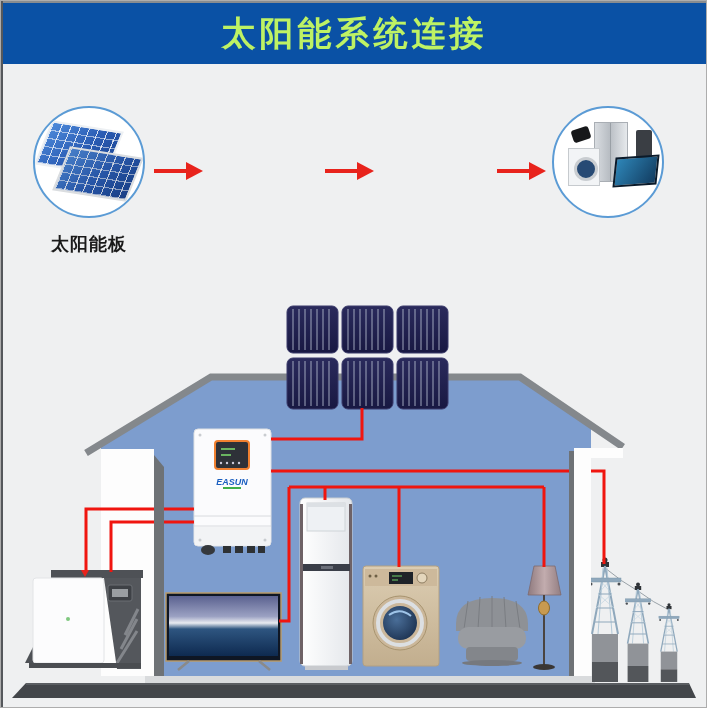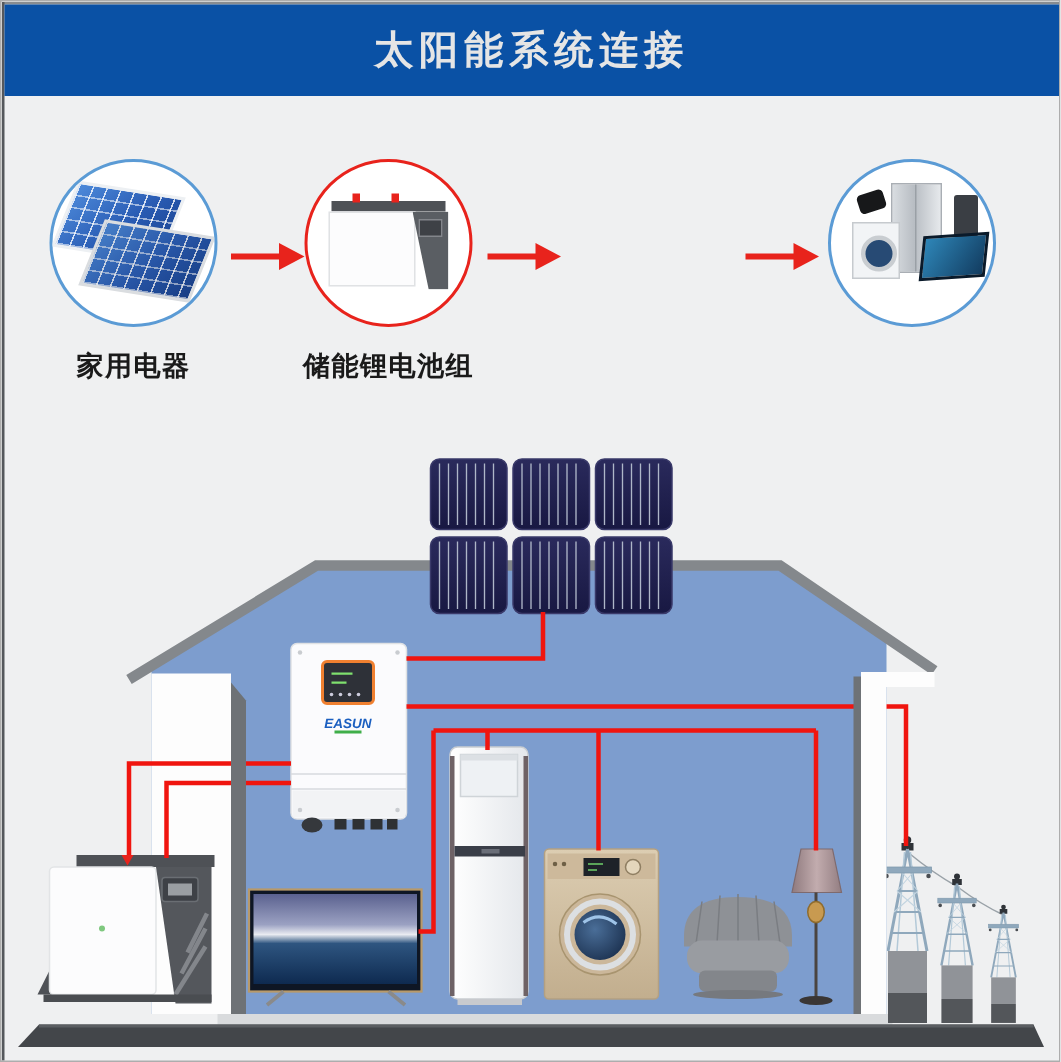--- a/index.html
+++ b/index.html
@@ -3,21 +3,21 @@
 <meta charset="utf-8">
 <style>
   html,body{margin:0;padding:0;}
   body{width:707px;height:708px;font-family:"Liberation Sans","DejaVu Sans",sans-serif;}
   #stage{position:relative;width:705px;height:706px;background:#EFF0F1;overflow:hidden;
          border:1px solid #ADADAD;
          box-shadow:inset 2px 0 0 #55585C, inset 0 2px 0 #888C90;}
   
   .header{position:absolute;left:2px;top:2px;width:703px;height:61px;background:#0A51A5;
           display:flex;align-items:center;justify-content:center;}
-  .header h1{margin:0;color:#e5e5e5;font-size:26px;font-weight:bold;letter-spacing:4px;}
+  .header h1{margin:0;color:#bef264;font-size:34px;font-weight:bold;letter-spacing:4px;}
   
   .flow{position:absolute;left:0;top:63px;width:707px;height:215px;}
   .step{position:absolute;width:120px;text-align:center;}
   .circle{width:112px;height:112px;border-radius:50%;background:#FFFFFF;margin:0 auto;
           position:relative;overflow:hidden;box-sizing:border-box;}
   .ring-blue{border:2px solid #5B9BD5;}
   .ring-red{border:2px solid #E8231C;}
   .step-label{margin-top:14px;font-size:18px;font-weight:bold;color:#1A1A1A;letter-spacing:1px;}
   .arrow{position:absolute;top:98px;width:50px;height:18px;}
   .arrow .shaft{position:absolute;left:0;top:7px;width:34px;height:4px;background:#E8231C;}
@@ -77,41 +77,28 @@
 
   <div class="flow">
 
     <div class="step" style="left:28px;top:42px;">
       <div class="circle ring-blue">
         <div class="icon-solar">
           <div class="panel p1"></div>
           <div class="panel p2"></div>
         </div>
       </div>
-      <div class="step-label">家用电器</div>
+      <div class="step-label">太阳能板</div>
     </div>
 
     <div class="arrow" style="left:153px;">
       <div class="shaft"></div>
         <div class="head"></div>
     </div>
 
-    <div class="step" style="left:198px;top:42px;">
-      <div class="circle ring-red">
-        <div class="icon-batt">
-          <div class="top"></div>
-          <div class="stud" style="left:30px;"></div>
-          <div class="stud" style="left:56px;"></div>
-          <div class="face"></div>
-          <div class="bracket"></div>
-          <div class="handle"></div>
-        </div>
-      </div>
-      <div class="step-label">储能锂电池组</div>
-    </div>
 
     <div class="arrow" style="left:324px;">
       <div class="shaft"></div>
         <div class="head"></div>
     </div>
 
 
     <div class="arrow" style="left:496px;">
       <div class="shaft"></div>
         <div class="head"></div>

